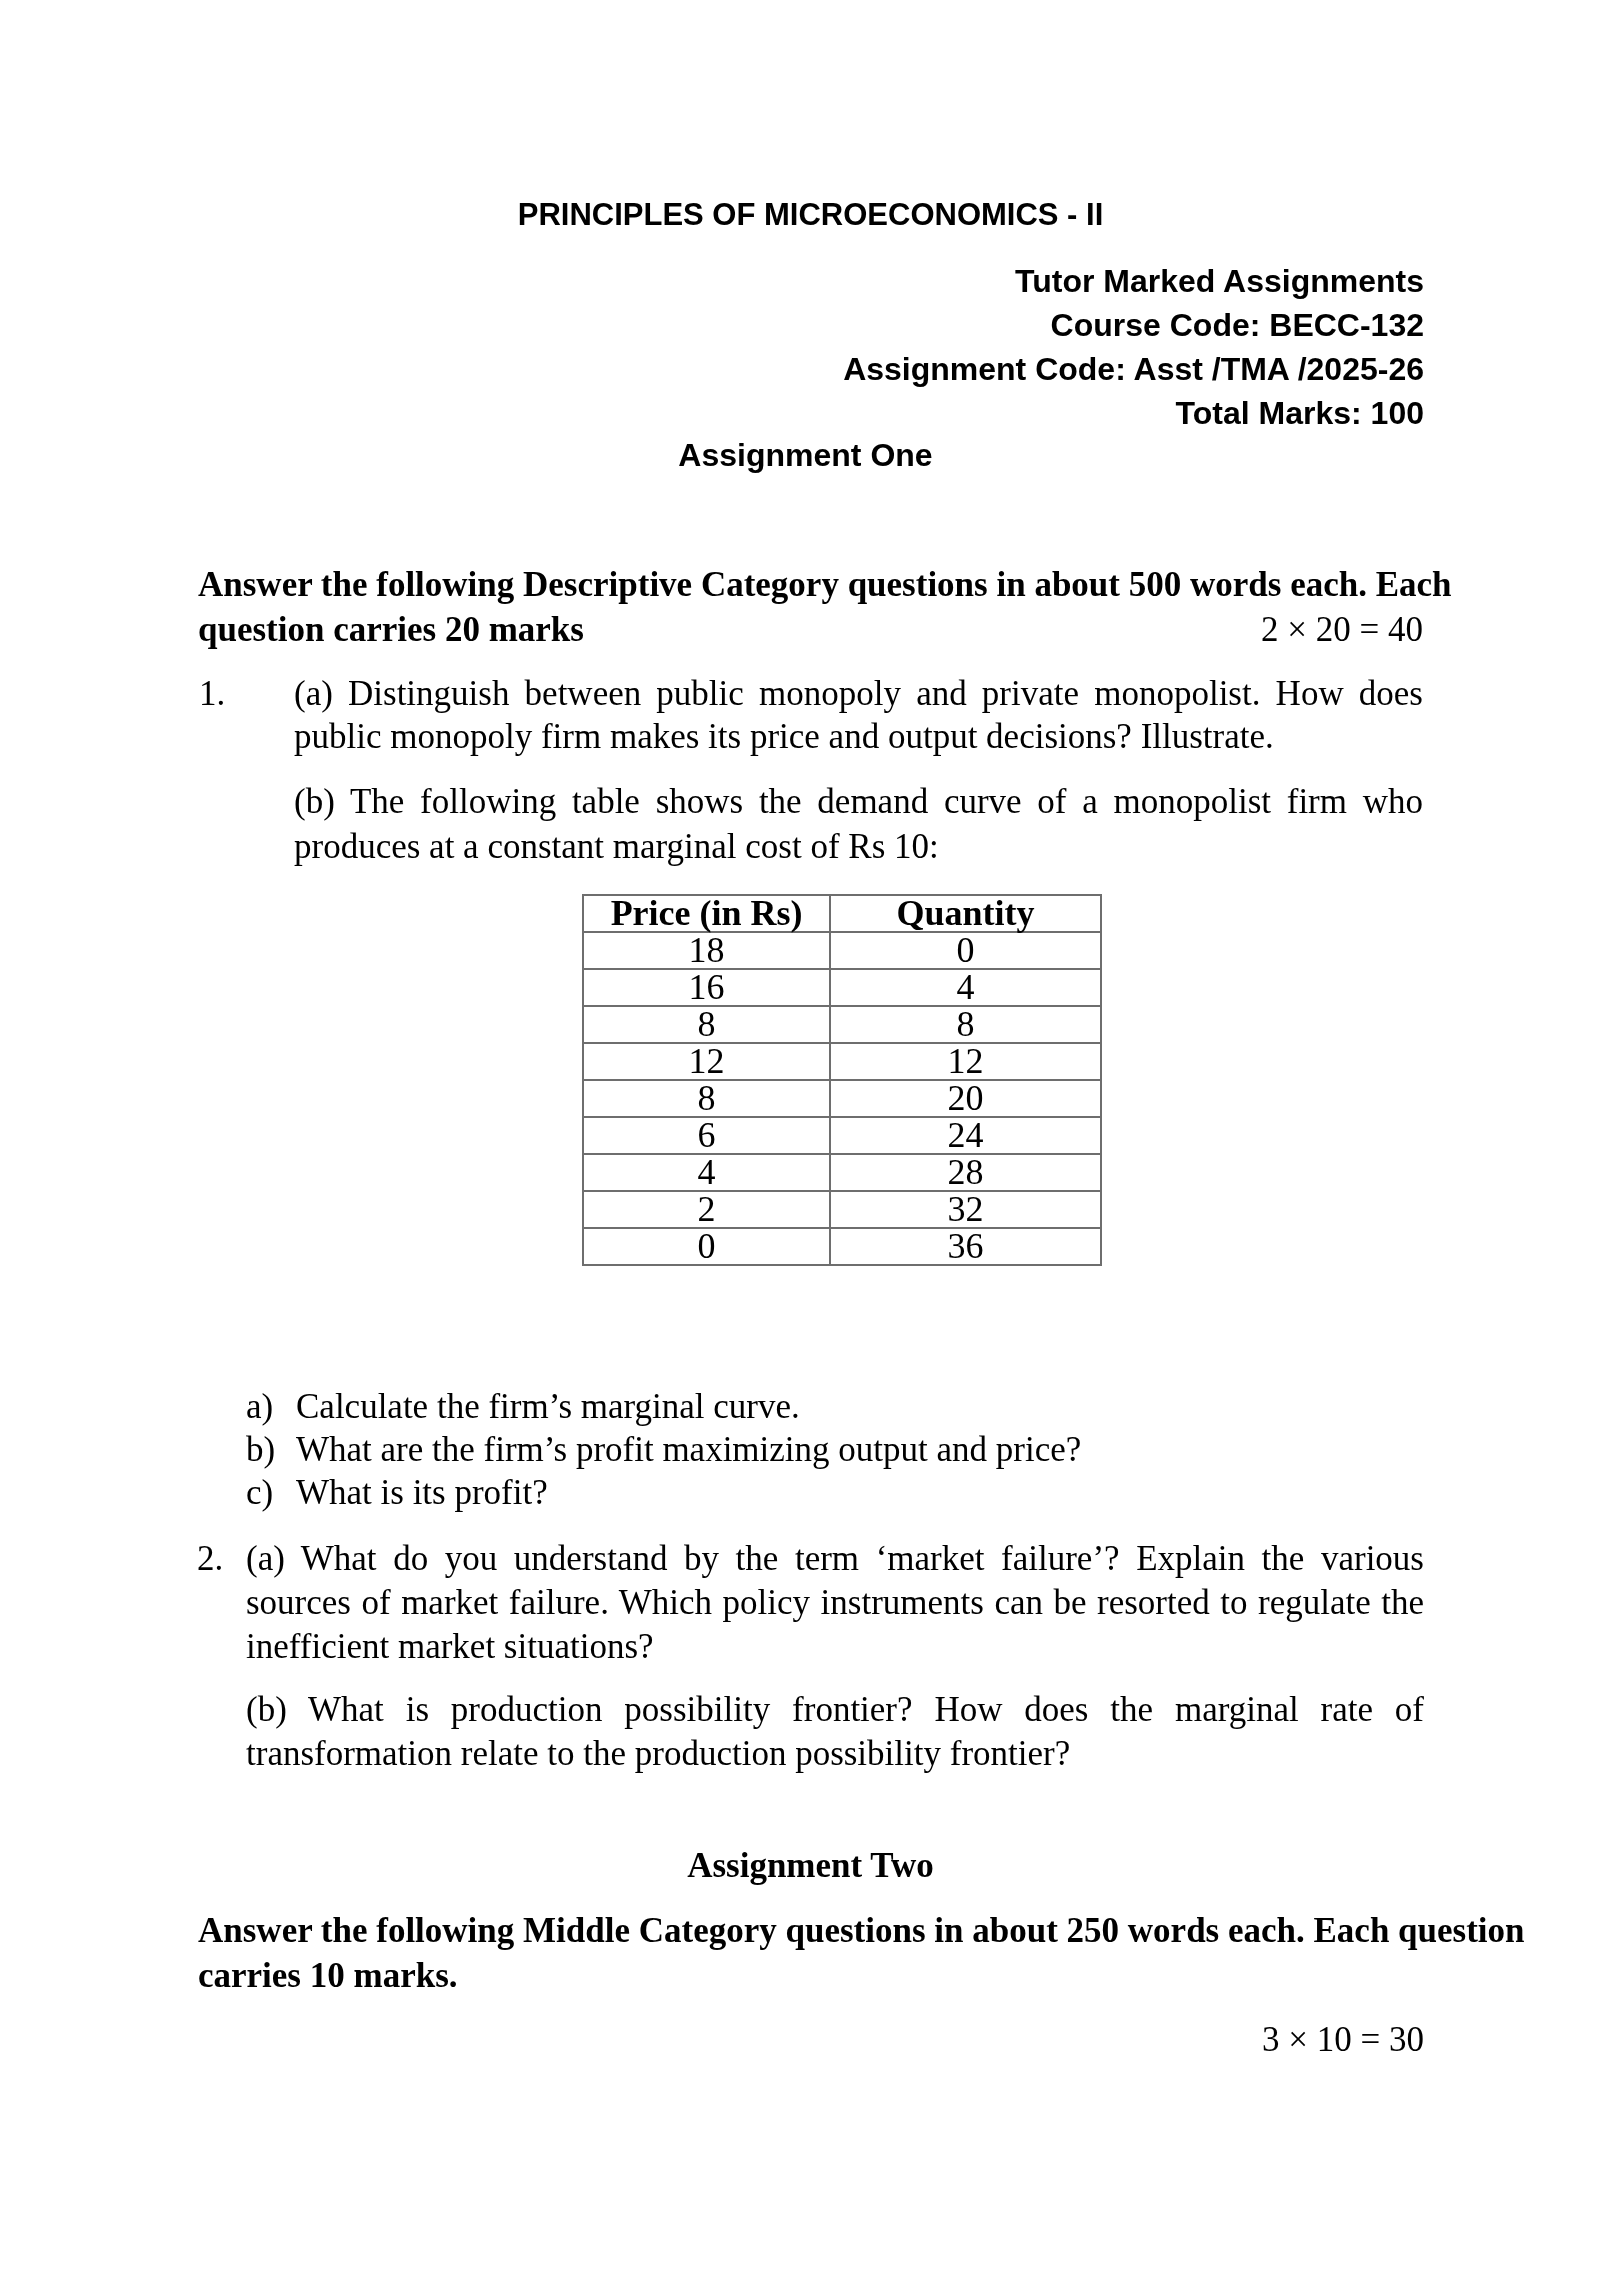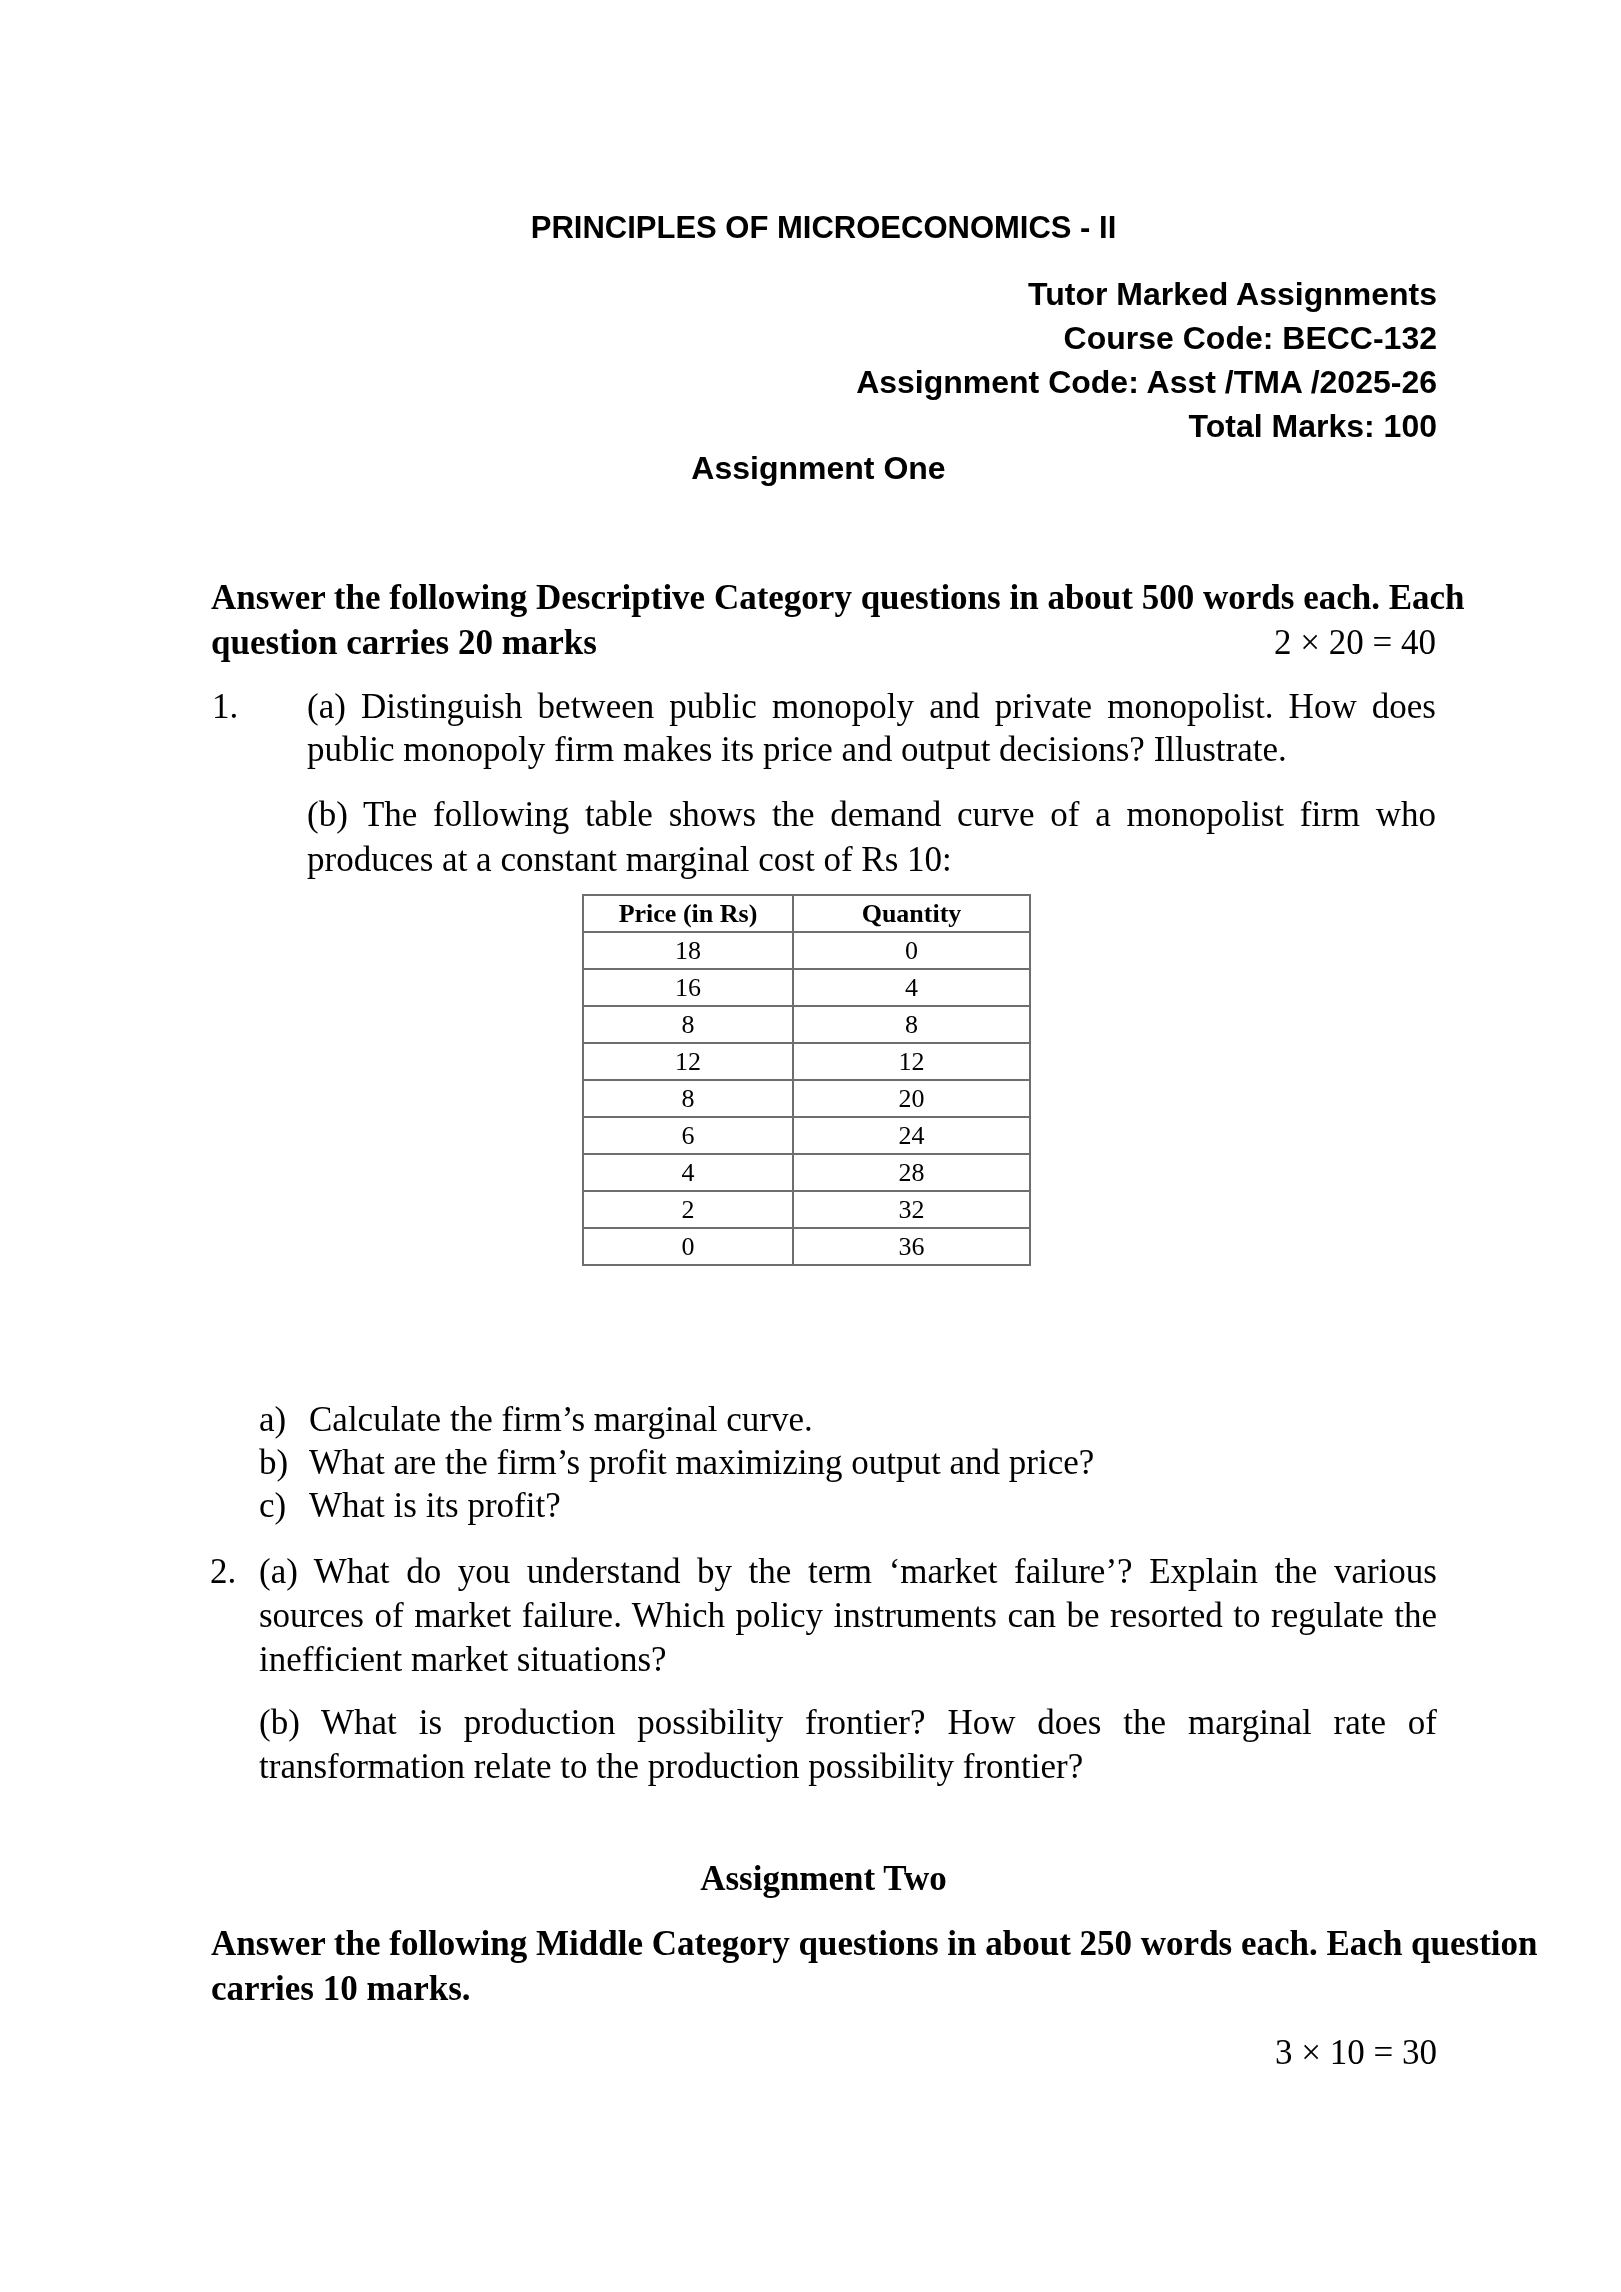--- a/index.html
+++ b/index.html
@@ -26,21 +26,21 @@
       font-weight: bold;
       font-size: 32px;
       line-height: 44px;
     }
     .serif {
       font-family: "Liberation Serif", serif;
       font-size: 35px;
       line-height: 45px;
     }
     .bold { font-weight: bold; }
-    .abs { position: absolute; margin: 13px; }
+    .abs { position: absolute; margin: 0; }
 
     
     #doc-title {
       left: 198px; width: 1225px; top: 193px;
       text-align: center; font-size: 31px;
     }
     #header-meta {
       left: 198px; width: 1226px; top: 259px;
       text-align: right;
     }
@@ -73,24 +73,24 @@
     }
     #q1b {
       left: 294px; width: 1129px; top: 779px;
       text-align: justify;
     }
 
     
     #demand-table {
       position: absolute;
       left: 582px; top: 894px;
-      width: 449px;
+      width: 520px;
       border-collapse: collapse;
       font-family: "Liberation Serif", serif;
-      font-size: 26px;
+      font-size: 36px;
     }
     #demand-table th, #demand-table td {
       border: 2px solid #6e6e6e;
       height: 35px;
       padding: 0;
       text-align: center;
       line-height: 33px;
       vertical-align: middle;
     }
     #demand-table th { font-weight: bold; }

